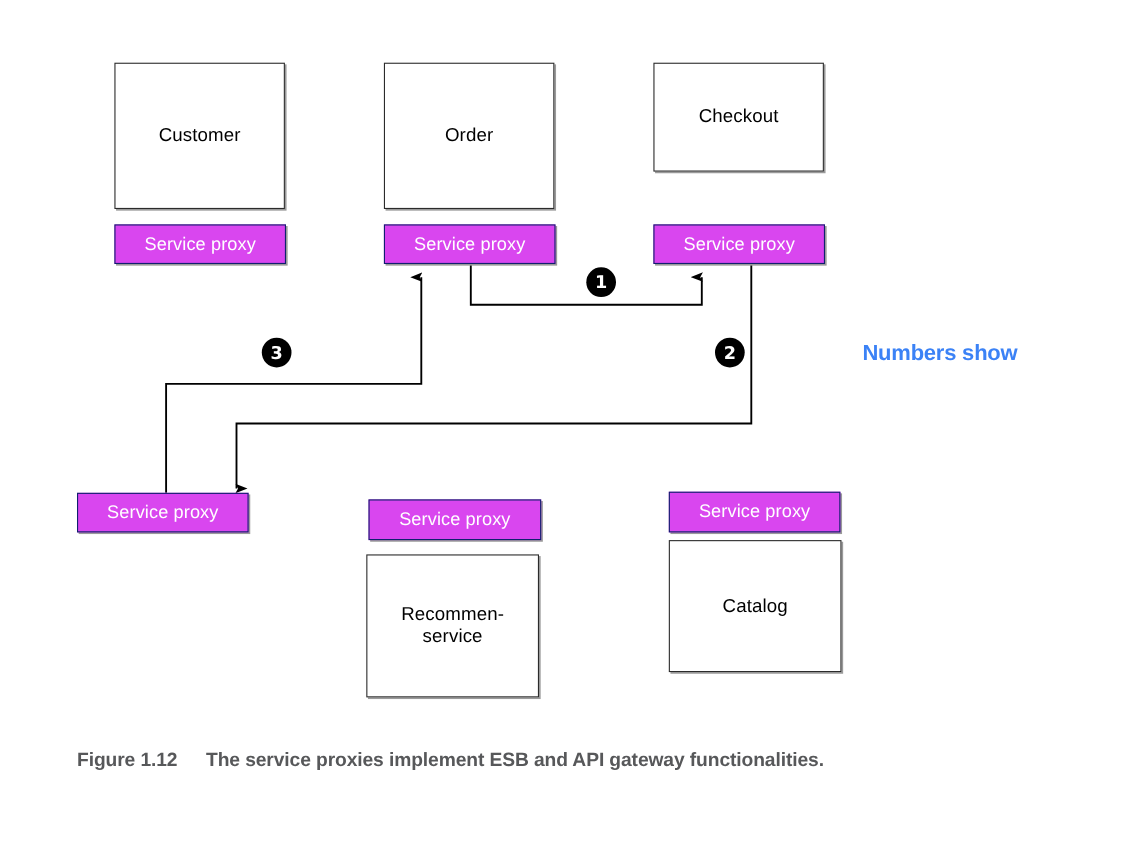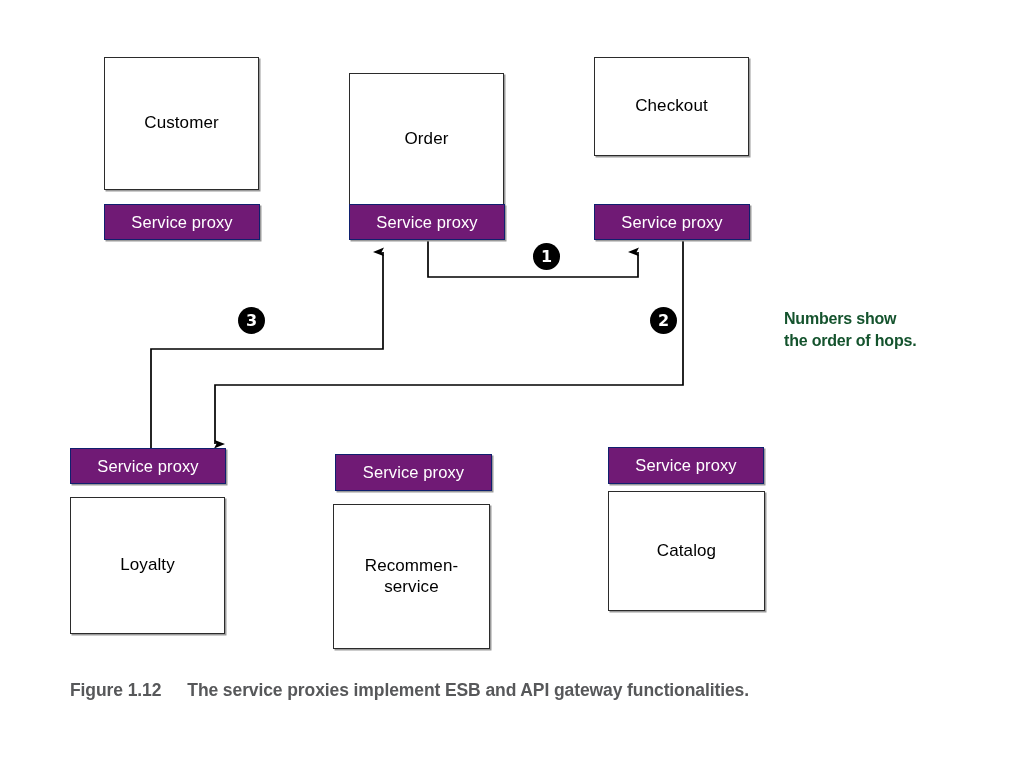--- a/index.html
+++ b/index.html
@@ -42,21 +42,21 @@
     color: #000000;
     line-height: 1.2;
     letter-spacing: 0.1px;
     padding: 0 4px;
   }
 
   
   .proxy-bar {
     position: absolute;
     box-sizing: border-box;
-    background: #701a75;
+    background: #d946ef;
     border: 1.2px solid #10206e;
     box-shadow: 1.5px 1.5px 0 0 #9a9a9a;
     display: flex;
     align-items: center;
     justify-content: center;
     z-index: 4;
   }
   .proxy-bar .proxy-label {
     font-size: 16.5px;
     color: #ffffff;
@@ -93,23 +93,23 @@
     z-index: 6;
     font-family: "DejaVu Sans", sans-serif;
   }
 
   
   #annotation-note {
     position: absolute;
     left: 784px;
     top: 308px;
     width: 230px;
-    font-size: 16px;
+    font-size: 20px;
     font-weight: bold;
-    color: #14532d;
+    color: #3b82f6;
     line-height: 1.35;
     letter-spacing: -0.2px;
   }
   #annotation-note .note-line {
     display: block;
     white-space: nowrap;
   }
 
   
   #figure-caption {
@@ -129,21 +129,21 @@
 </style>
 </head>
 <body>
 
 <div id="figure-root">
 
   <div class="service-box" style="left:104px; top:57px; width:155px; height:133px;">
     <span class="box-label">Customer</span>
   </div>
 
-  <div class="service-box" style="left:349px; top:57px; width:155px; height:133px;margin-top:16px;">
+  <div class="service-box" style="left:349px; top:57px; width:155px; height:133px;">
     <span class="box-label">Order</span>
   </div>
 
   <div class="service-box" style="left:594px; top:57px; width:155px; height:99px;">
     <span class="box-label">Checkout</span>
   </div>
 
   <div class="proxy-bar" style="left:104px; top:204px; width:156px; height:36px;">
     <span class="proxy-label">Service proxy</span>
   </div>
@@ -161,25 +161,22 @@
   </div>
 
   <div class="proxy-bar" style="left:335px; top:454px; width:157px; height:37px;">
     <span class="proxy-label">Service proxy</span>
   </div>
 
   <div class="proxy-bar" style="left:608px; top:447px; width:156px; height:37px;">
     <span class="proxy-label">Service proxy</span>
   </div>
 
-  <div class="service-box" style="left:70px; top:497px; width:155px; height:137px;">
-    <span class="box-label">Loyalty</span>
-  </div>
-
-  <div class="service-box" style="left:333px; top:504px; width:157px; height:145px;">
+
+  <div class="service-box" style="left:333px; top:504px; width:157px; height:130px;">
     <span class="box-label">
       <span>Recommen-</span><br>
       <span>service</span>
     </span>
   </div>
 
   <div class="service-box" style="left:608px; top:491px; width:157px; height:120px;">
     <span class="box-label">Catalog</span>
   </div>
 
@@ -198,20 +195,19 @@
   </svg>
 
   <div class="hop-badge" style="left:533px; top:243px;">1</div>
 
   <div class="hop-badge" style="left:650px; top:307px;">2</div>
 
   <div class="hop-badge" style="left:238px; top:307px;">3</div>
 
   <div id="annotation-note">
     <span class="note-line">Numbers show</span>
-    <span class="note-line">the order of hops.</span>
   </div>
 
   <div id="figure-caption">
     <span class="caption-label">Figure 1.12</span><span class="caption-text">The service proxies implement ESB and API gateway functionalities.</span>
   </div>
 
 </div>
 
 </body></html>

